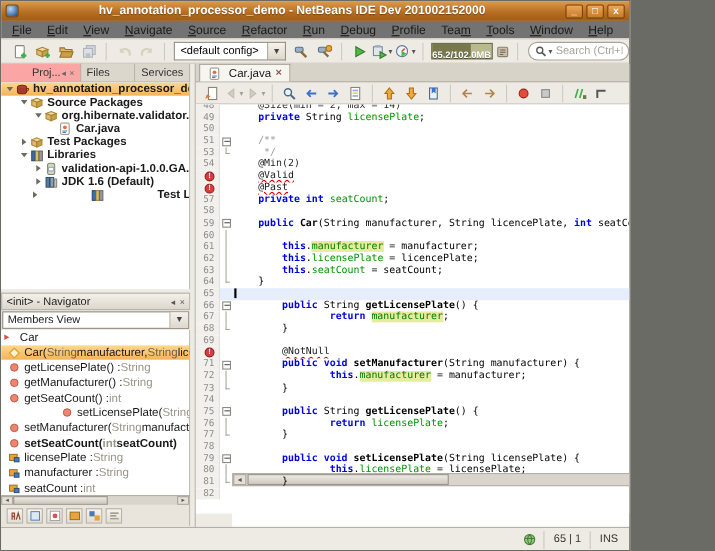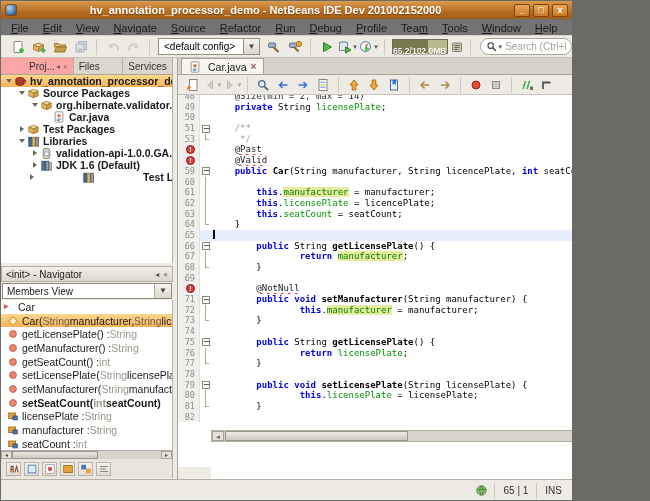--- a/index.html
+++ b/index.html
@@ -498,21 +498,21 @@
       </div>
       <div class="nrow" style="padding-left: 6px;">
         <span class="nicon">
           <svg width="12" height="12" viewBox="0 0 14 14">
             <circle cx="7" cy="7" r="4" fill="#ee8570" stroke="#b55a42"></circle>
           </svg>
         </span>
         <span>getSeatCount() : </span>
         <span class="dim">int</span>
       </div>
-      <div class="nrow" style="padding-left: 6px;">
+      <div class="nrow" style="padding-left: 6px; margin-left: 48px;">
         <span class="nicon">
           <svg width="12" height="12" viewBox="0 0 14 14">
             <circle cx="7" cy="7" r="4" fill="#ee8570" stroke="#b55a42"></circle>
           </svg>
         </span>
         <span>setLicensePlate(</span>
         <span class="dim">String</span>
         <span> licensePlate)</span>
       </div>
       <div class="nrow" style="padding-left: 6px;">
@@ -790,28 +790,43 @@
           <span class="gut">51</span>
           <span class="fold s"></span>
           <span class="ctxt"><span class="tk-c">    /**</span></span>
         </div>
         <div class="crow">
           <span class="gut">53</span>
           <span class="fold e"></span>
           <span class="ctxt"><span class="tk-c">     */</span></span>
         </div>
         <div class="crow">
+          <span class="gut">54</span>
+          <span class="fold"></span>
+          <span class="ctxt"><span>    </span><span class="tk-a">@Min(2)</span></span>
+        </div>
+        <div class="crow">
           <span class="gut"><span class="eb">!</span></span>
           <span class="fold"></span>
+          <span class="ctxt"><span>    </span><span class="tk-e">@Valid</span></span>
+        </div>
+        <div class="crow">
+          <span class="gut"><span class="eb">!</span></span>
+          <span class="fold"></span>
           <span class="ctxt"><span>    </span><span class="tk-e">@Past</span></span>
         </div>
         <div class="crow">
-          <span class="gut"><span class="eb">!</span></span>
-          <span class="fold"></span>
-          <span class="ctxt"><span>    </span><span class="tk-e">@Valid</span></span>
+          <span class="gut">57</span>
+          <span class="fold"></span>
+          <span class="ctxt"><span>    </span><span class="tk-k">private</span><span> </span><span class="tk-k">int</span><span> </span><span class="tk-f">seatCount</span><span>;</span></span>
+        </div>
+        <div class="crow">
+          <span class="gut">58</span>
+          <span class="fold"></span>
+          <span class="ctxt"></span>
         </div>
         <div class="crow">
           <span class="gut">59</span>
           <span class="fold s"></span>
           <span class="ctxt"><span>    </span><span class="tk-k">public</span><span> </span><span class="tk-b">Car</span><span>(String manufacturer, String licencePlate, </span><span class="tk-k">int</span><span> seatCount) {</span></span>
         </div>
         <div class="crow">
           <span class="gut">60</span>
           <span class="fold m"></span>
           <span class="ctxt"></span>

